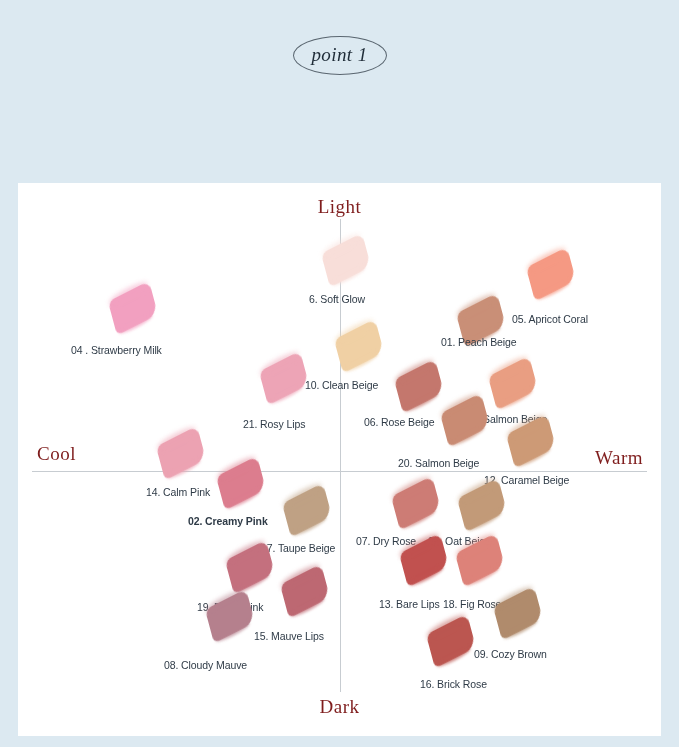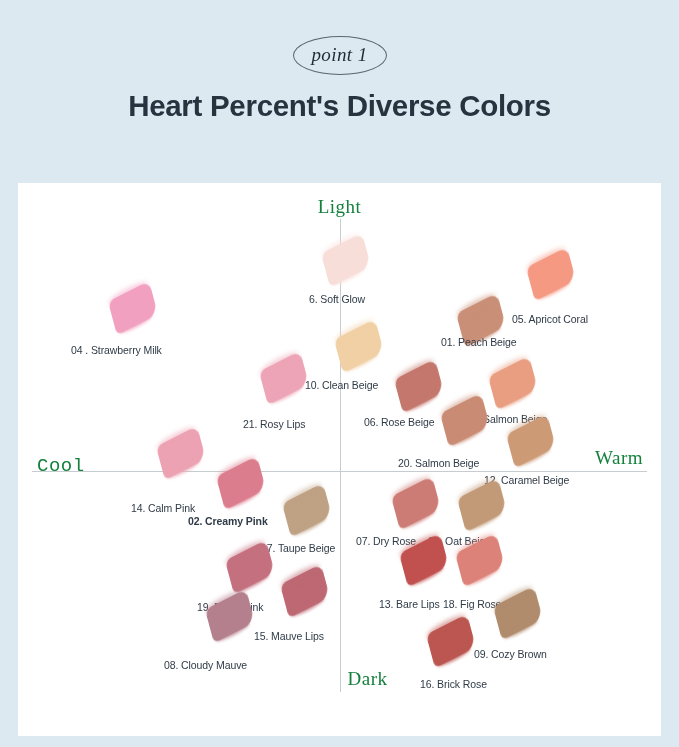--- a/index.html
+++ b/index.html
@@ -81,27 +81,27 @@
     left: 14px;
     top: 288px;
     width: 615px;
     height: 1px;
     background: #c7ccd1;
   }
   .axis-label {
     position: absolute;
     font-family: "Liberation Serif", serif;
     font-size: 19px;
-    color: #15803d;
+    color: #7f1d1d;
     letter-spacing: .5px;
     white-space: nowrap;
   }
   .axis-label.light { left: 50%; top: 13px; transform: translateX(-50%); }
-  .axis-label.dark  { left: 50%; top: 485px; transform: translateX(-50%); margin-left: 28px; }
-  .axis-label.cool  { left: 19px;  top: 272px; font-family: Liberation Mono, monospace; }
+  .axis-label.dark  { left: 50%; top: 513px; transform: translateX(-50%); }
+  .axis-label.cool  { left: 19px;  top: 260px; }
   .axis-label.warm  { right: 18px; top: 264px; }
 
   
   .swatch-item {
     position: absolute;
   }
   .swatch {
     position: absolute;
     left: 0; top: 0;
     width: 46px;
@@ -144,21 +144,20 @@
   }
 </style>
 </head>
 <body style="background: rgb(220, 233, 241);">
 
 <div class="header">
   <div class="point-badge">
     <span>point 1</span>
   </div>
   <div class="headline" style="color: rgb(39, 51, 63);">
-    <span class="l1">Heart Percent's Diverse Colors</span>
   </div>
 </div>
 
 <div class="card">
   <div class="axis-v"></div>
   <div class="axis-h"></div>
 
   <div class="axis-label light">Light</div>
   <div class="axis-label dark">Dark</div>
   <div class="axis-label cool">Cool</div>
@@ -200,21 +199,21 @@
       <div class="swatch-item" style="left: 0px; top: 0px;">
         <div class="swatch" style="background: rgb(201, 139, 115); left: 424px; top: 220px; transform: rotate(-27deg) skewX(-12deg);"></div>
         <div class="swatch-label" style="left: 380px; top: 274px;">20. Salmon Beige</div>
       </div>
       <div class="swatch-item" style="left: 0px; top: 0px;">
         <div class="swatch" style="background: rgb(205, 154, 118); left: 490px; top: 241px; transform: rotate(-27deg) skewX(-12deg);"></div>
         <div class="swatch-label" style="left: 466px; top: 291px;">12. Caramel Beige</div>
       </div>
       <div class="swatch-item" style="left: 0px; top: 0px;">
         <div class="swatch" style="background: rgb(236, 162, 178); left: 140px; top: 253px; transform: rotate(-27deg) skewX(-12deg);"></div>
-        <div class="swatch-label" style="left: 113px; top: 303px; margin-top: 16px;">14. Calm Pink</div>
+        <div class="swatch-label" style="left: 128px; top: 303px;">14. Calm Pink</div>
       </div>
       <div class="swatch-item" style="left: 0px; top: 0px;">
         <div class="swatch" style="background: rgb(220, 125, 142); left: 200px; top: 283px; transform: rotate(-27deg) skewX(-12deg);"></div>
         <div class="swatch-label" style="left: 170px; top: 332px; font-weight: bold;">02. Creamy Pink</div>
       </div>
       <div class="swatch-item" style="left: 0px; top: 0px;">
         <div class="swatch" style="background: rgb(191, 161, 132); left: 266px; top: 310px; transform: rotate(-27deg) skewX(-12deg);"></div>
         <div class="swatch-label" style="left: 243px; top: 359px;">17. Taupe Beige</div>
       </div>
       <div class="swatch-item" style="left: 0px; top: 0px;">

